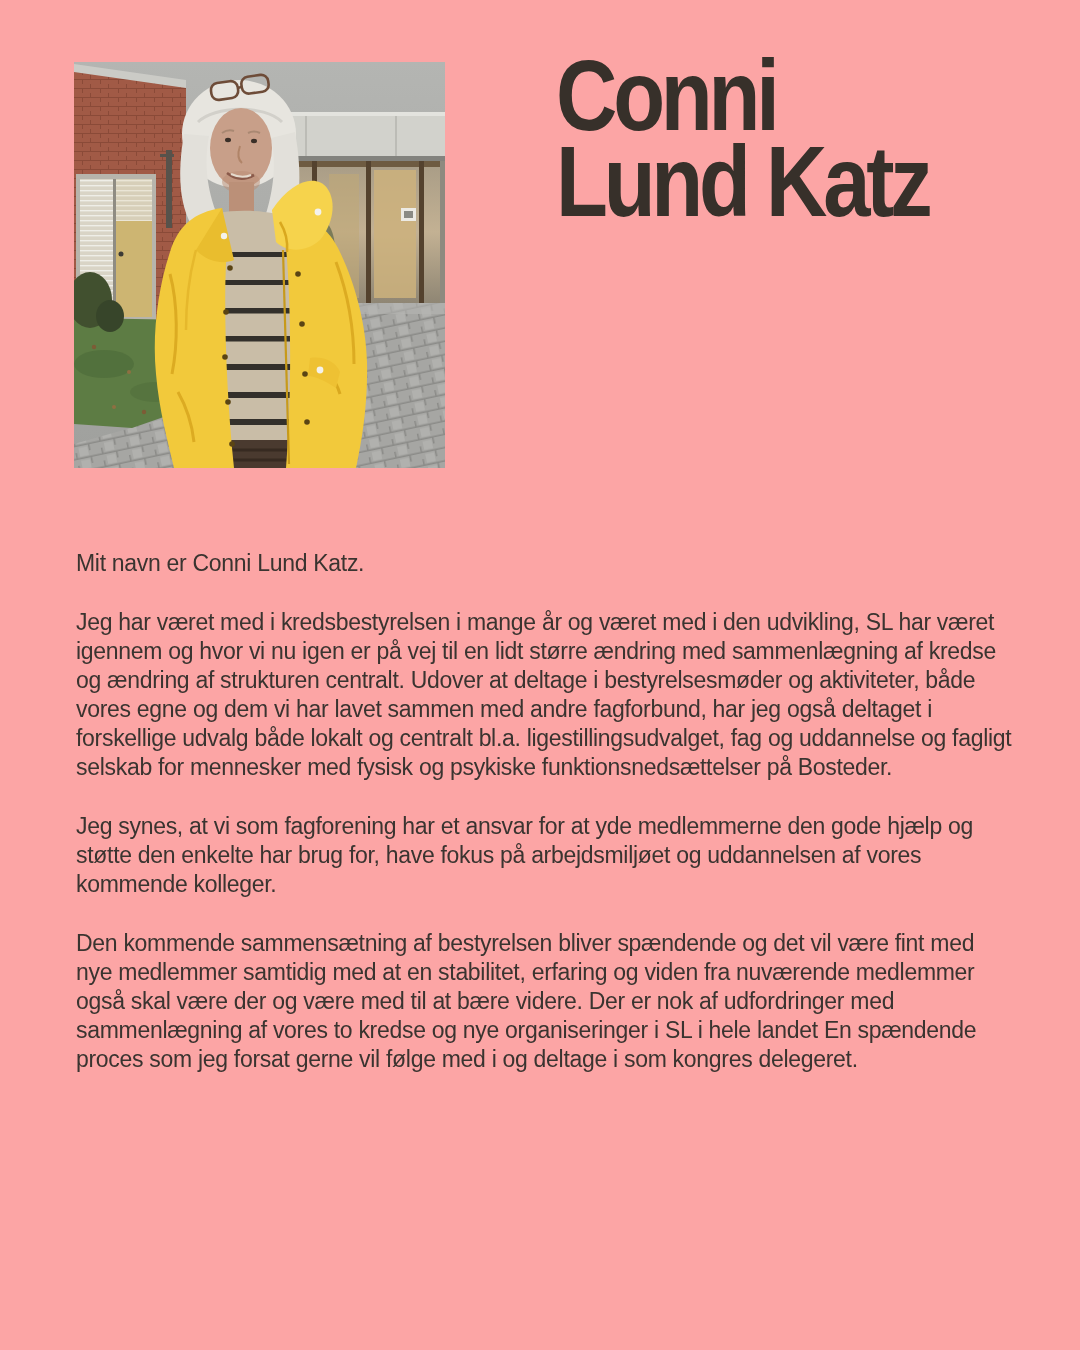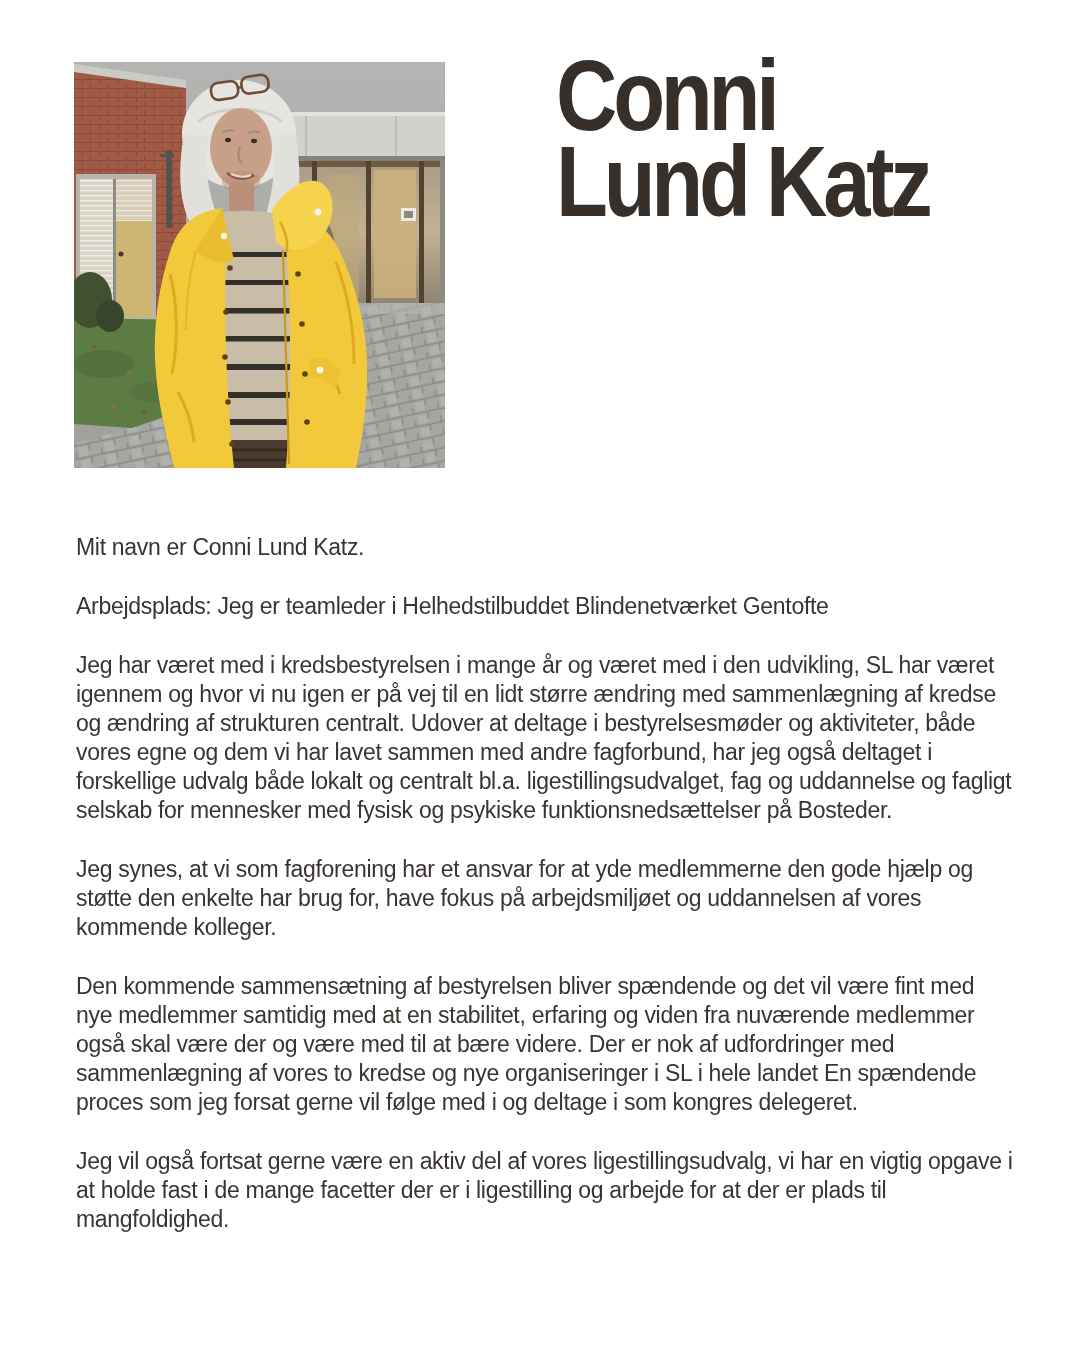--- a/index.html
+++ b/index.html
@@ -5,21 +5,21 @@
   * { margin: 0; padding: 0; box-sizing: border-box; }
   html, body { width: 1080px; height: 1350px; }
   body {
     font-family: "Liberation Sans", sans-serif;
     background: #d6e5e1;
     position: relative;
     overflow: hidden;
   }
   .page {
     position: absolute; inset: 0;
-    background: #ffffff;
+    background: #fca5a5;
   }
   .photo {
     position: absolute;
     left: 74px; top: 62px;
     width: 371px; height: 406px;
     overflow: hidden;
   }
   .photo svg { display: block; width: 100%; height: 100%; }
   .title-block {
     position: absolute;
@@ -45,21 +45,21 @@
   }
   .body-text {
     position: absolute;
     left: 76px; top: 533px;
     width: 940px;
     color: #3a3430;
     font-size: 23px;
     line-height: 29px;
     letter-spacing: -0.3px;
   }
-  .body-text p { margin: 0 0 30px 0; }
+  .body-text p { margin: 16px 0 30px 0; }
 </style>
 </head>
 <body>
 
 <div class="page">
 
   <div class="photo">
     <svg viewBox="0 0 371 406" preserveAspectRatio="none">
       <defs>
         <linearGradient id="sky" x1="0" y1="0" x2="0" y2="1">
@@ -211,20 +211,18 @@
       <circle cx="150" cy="174" r="3.2" fill="#f4f2ec"></circle>
       <circle cx="246" cy="308" r="3.4" fill="#f4f2ec"></circle>
     </svg>
   </div>
 
   <h1 class="title-block"><span>Conni</span><br><span>Lund Katz</span></h1>
 
 
   <div class="body-text">
     <p>Mit navn er Conni Lund Katz.</p>
-    <p>Arbejdsplads: Jeg er teamleder i Helhedstilbuddet Blindenetværket Gentofte</p>
     <p>Jeg har været med i kredsbestyrelsen i mange år og været med i den udvikling, SL har været igennem og hvor vi nu igen er på vej til en lidt større ændring med sammenlægning af kredse og ændring af strukturen centralt. Udover at deltage i bestyrelsesmøder og aktiviteter, både vores egne og dem vi har lavet sammen med andre fagforbund, har jeg også deltaget i forskellige udvalg både lokalt og centralt bl.a.  ligestillingsudvalget, fag og uddannelse og fagligt selskab for mennesker med fysisk og psykiske funktionsnedsættelser på Bosteder.</p>
     <p>Jeg synes, at vi som fagforening har et ansvar for at yde medlemmerne den gode hjælp og støtte den enkelte har brug for, have fokus på arbejdsmiljøet og uddannelsen af vores kommende kolleger.</p>
     <p>Den kommende sammensætning af bestyrelsen bliver spændende og det vil være fint med nye medlemmer samtidig med at en stabilitet, erfaring og viden fra nuværende medlemmer også skal være der og være med til at bære videre. Der er nok af udfordringer med sammenlægning af vores to kredse og nye organiseringer i SL i hele landet En spændende proces som jeg forsat gerne vil følge med i og deltage i som kongres delegeret.</p>
-    <p>Jeg vil også fortsat gerne være en aktiv del af vores ligestillingsudvalg, vi har en vigtig opgave i at holde fast i de mange facetter der er i ligestilling og arbejde for at der er plads til mangfoldighed.</p>
   </div>
 
 </div>
 
 </body></html>

